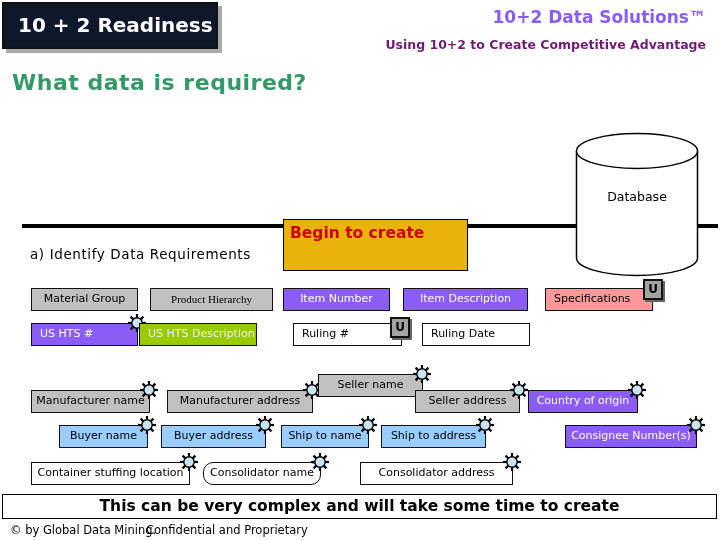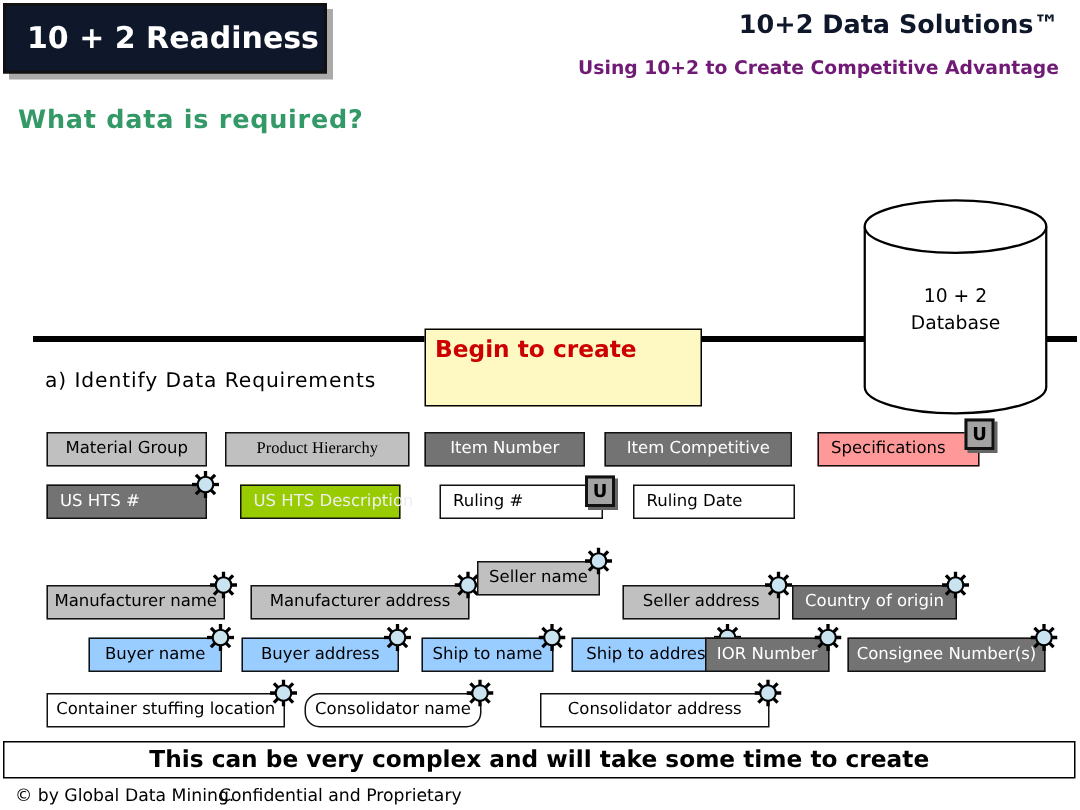--- a/index.html
+++ b/index.html
@@ -2,41 +2,41 @@
 <html><head>
 <meta charset="utf-8">
 <style>
   * { margin:0; padding:0; box-sizing:border-box; }
   body { font-family:"DejaVu Sans","Liberation Sans",sans-serif; background:#fff; }
   #slide { position:relative; width:720px; height:540px; background:#ffffff; overflow:hidden; }
 
   .title-box { position:absolute; left:2px; top:2px; width:216px; height:47px;
     background:#0f172a; border:2px solid #111; box-shadow:4px 4px 0 #aaa;
     color:#fff; font-weight:bold; font-size:20px; line-height:43px; padding-left:14px; }
-  .brand { position:absolute; right:14px; top:7px; color:#0f172a; font-weight:bold; font-size:17px; }
+  .brand { position:absolute; right:14px; top:7px; color:#8b5cf6; font-weight:bold; font-size:17px; }
   .tagline { position:absolute; right:14px; top:37px; color:#701a75; font-weight:bold; font-size:12.5px; }
-  .heading { position:absolute; left:12px; top:70px; color:#339966; font-weight:bold; font-size:17px; letter-spacing:0.5px; }
+  .heading { position:absolute; left:12px; top:70px; color:#339966; font-weight:bold; font-size:22px; letter-spacing:0.5px; }
 
   .hline { position:absolute; left:22px; top:224px; width:696px; height:4px; background:#000; }
 
   .cylinder { position:absolute; left:575px; top:132px; width:124px; height:146px; }
   .cyl-label { position:absolute; left:575px; top:188px; width:124px; text-align:center;
     font-size:12.5px; color:#000; line-height:1.4; }
 
   .phase-label { position:absolute; left:30px; top:246px; font-size:13.5px; color:#000; letter-spacing:0.6px; }
 
   .callout { position:absolute; left:283px; top:219px; width:185px; height:52px;
-    background:#fef9c3; border:1.5px solid #000; color:#cc0000; font-weight:bold;
+    background:#eab308; border:1.5px solid #000; color:#cc0000; font-weight:bold;
     font-size:15.5px; line-height:1.38; padding:3px 6px; }
 
   .fbox { position:absolute; height:23px; border:1.5px solid #111; font-size:11px;
     line-height:20px; text-align:center; color:#000; white-space:nowrap; overflow:visible; }
   .fbox.ta-l { text-align:left; padding-left:8px; }
   .g  { background:#c0c0c0; }
-  .dg { background:#737373; color:#ffffff; }
+  .dg { background:#8b5cf6; color:#ffffff; }
   .yg { background:#99cc00; color:#eeeeee; }
   .lb { background:#99ccff;margin-left:28px; }
   .pk { background:#ff9999; }
   .wh { background:#ffffff; }
 
   .star { position:absolute; top:-10px; right:-9px; width:18px; height:18px; }
   .ubadge { position:absolute; top:-10px; right:-11px; width:20px; height:21px;
     background:#a3a3a3; border:2px solid #111; box-shadow:2px 2px 0 #666;
     color:#000; font-weight:bold; font-size:12px; line-height:17px; text-align:center; }
 
@@ -72,64 +72,63 @@
   <div class="tagline">Using 10+2 to Create Competitive Advantage</div>
   <div class="heading">What data is required?</div>
 
   <div class="hline"></div>
 
   <svg class="cylinder" viewBox="0 0 124 146">
     <path d="M1.5 19 L1.5 126 A60.5 17.5 0 0 0 122.5 126 L122.5 19" fill="#ffffff" stroke="#000" stroke-width="1.5"></path>
     <ellipse cx="62" cy="19" rx="60.5" ry="17.5" fill="#ffffff" stroke="#000" stroke-width="1.5"></ellipse>
   </svg>
   <div class="cyl-label">
-    <div>10 + 2</div>
     <div>Database</div>
   </div>
 
   <div class="phase-label">a) Identify Data Requirements</div>
   <div class="callout">
     <div>Begin to create</div>
   </div>
 
   <div class="fbox g" style="left:31px;  top:288px; width:107px;"><span>Material Group</span></div>
   <div class="fbox g" style="left:150px; top:288px; width:123px;font-family:Liberation Serif, serif;"><span>Product Hierarchy</span></div>
   <div class="fbox dg" style="left:283px; top:288px; width:107px;"><span>Item Number</span></div>
-  <div class="fbox dg" style="left:403px; top:288px; width:125px;"><span>Item Competitive</span></div>
+  <div class="fbox dg" style="left:403px; top:288px; width:125px;"><span>Item Description</span></div>
   <div class="fbox pk ta-l" style="left:545px; top:288px; width:108px;">
     <span>Specifications</span>
     <span class="ubadge">U</span>
   </div>
 
   <div class="fbox dg ta-l" style="left:31px; top:323px; width:107px;">
     <span>US HTS #</span>
     <svg class="star" viewBox="0 0 18 18">
         <use href="#starsym"></use>
       </svg>
   </div>
-  <div class="fbox yg ta-l" style="left:160px; top:323px; width:107px;"><span>US HTS Description</span></div>
+  <div class="fbox yg ta-l" style="left:139px; top:323px; width:118px;"><span>US HTS Description</span></div>
   <div class="fbox wh ta-l" style="left:293px; top:323px; width:109px;">
     <span>Ruling #</span>
     <span class="ubadge" style="top:-7px; right:-9px;">U</span>
   </div>
   <div class="fbox wh ta-l" style="left:422px; top:323px; width:108px;"><span>Ruling Date</span></div>
 
   <div class="fbox g" style="left:31px; top:390px; width:119px;">
     <span>Manufacturer name</span>
     <svg class="star" viewBox="0 0 18 18">
         <use href="#starsym"></use>
       </svg>
   </div>
   <div class="fbox g" style="left:167px; top:390px; width:146px;">
     <span>Manufacturer address</span>
     <svg class="star" viewBox="0 0 18 18">
         <use href="#starsym"></use>
       </svg>
   </div>
-  <div class="fbox g" style="left:318px; top:374px; width:82px;">
+  <div class="fbox g" style="left:318px; top:374px; width:105px;">
     <span>Seller name</span>
     <svg class="star" viewBox="0 0 18 18">
         <use href="#starsym"></use>
       </svg>
   </div>
   <div class="fbox g" style="left:415px; top:390px; width:105px;">
     <span>Seller address</span>
     <svg class="star" viewBox="0 0 18 18">
         <use href="#starsym"></use>
       </svg>
@@ -158,26 +157,20 @@
     <svg class="star" viewBox="0 0 18 18">
         <use href="#starsym"></use>
       </svg>
   </div>
   <div class="fbox lb" style="left:353px; top:425px; width:105px;">
     <span>Ship to address</span>
     <svg class="star" viewBox="0 0 18 18">
         <use href="#starsym"></use>
       </svg>
   </div>
-  <div class="fbox dg" style="left:470px; top:425px; width:83px;">
-    <span>IOR Number</span>
-    <svg class="star" viewBox="0 0 18 18">
-        <use href="#starsym"></use>
-      </svg>
-  </div>
   <div class="fbox dg" style="left:565px; top:425px; width:132px;">
     <span>Consignee Number(s)</span>
     <svg class="star" viewBox="0 0 18 18">
         <use href="#starsym"></use>
       </svg>
   </div>
 
   <div class="fbox wh" style="left:31px; top:462px; width:159px;">
     <span>Container stuffing location</span>
     <svg class="star" viewBox="0 0 18 18">

